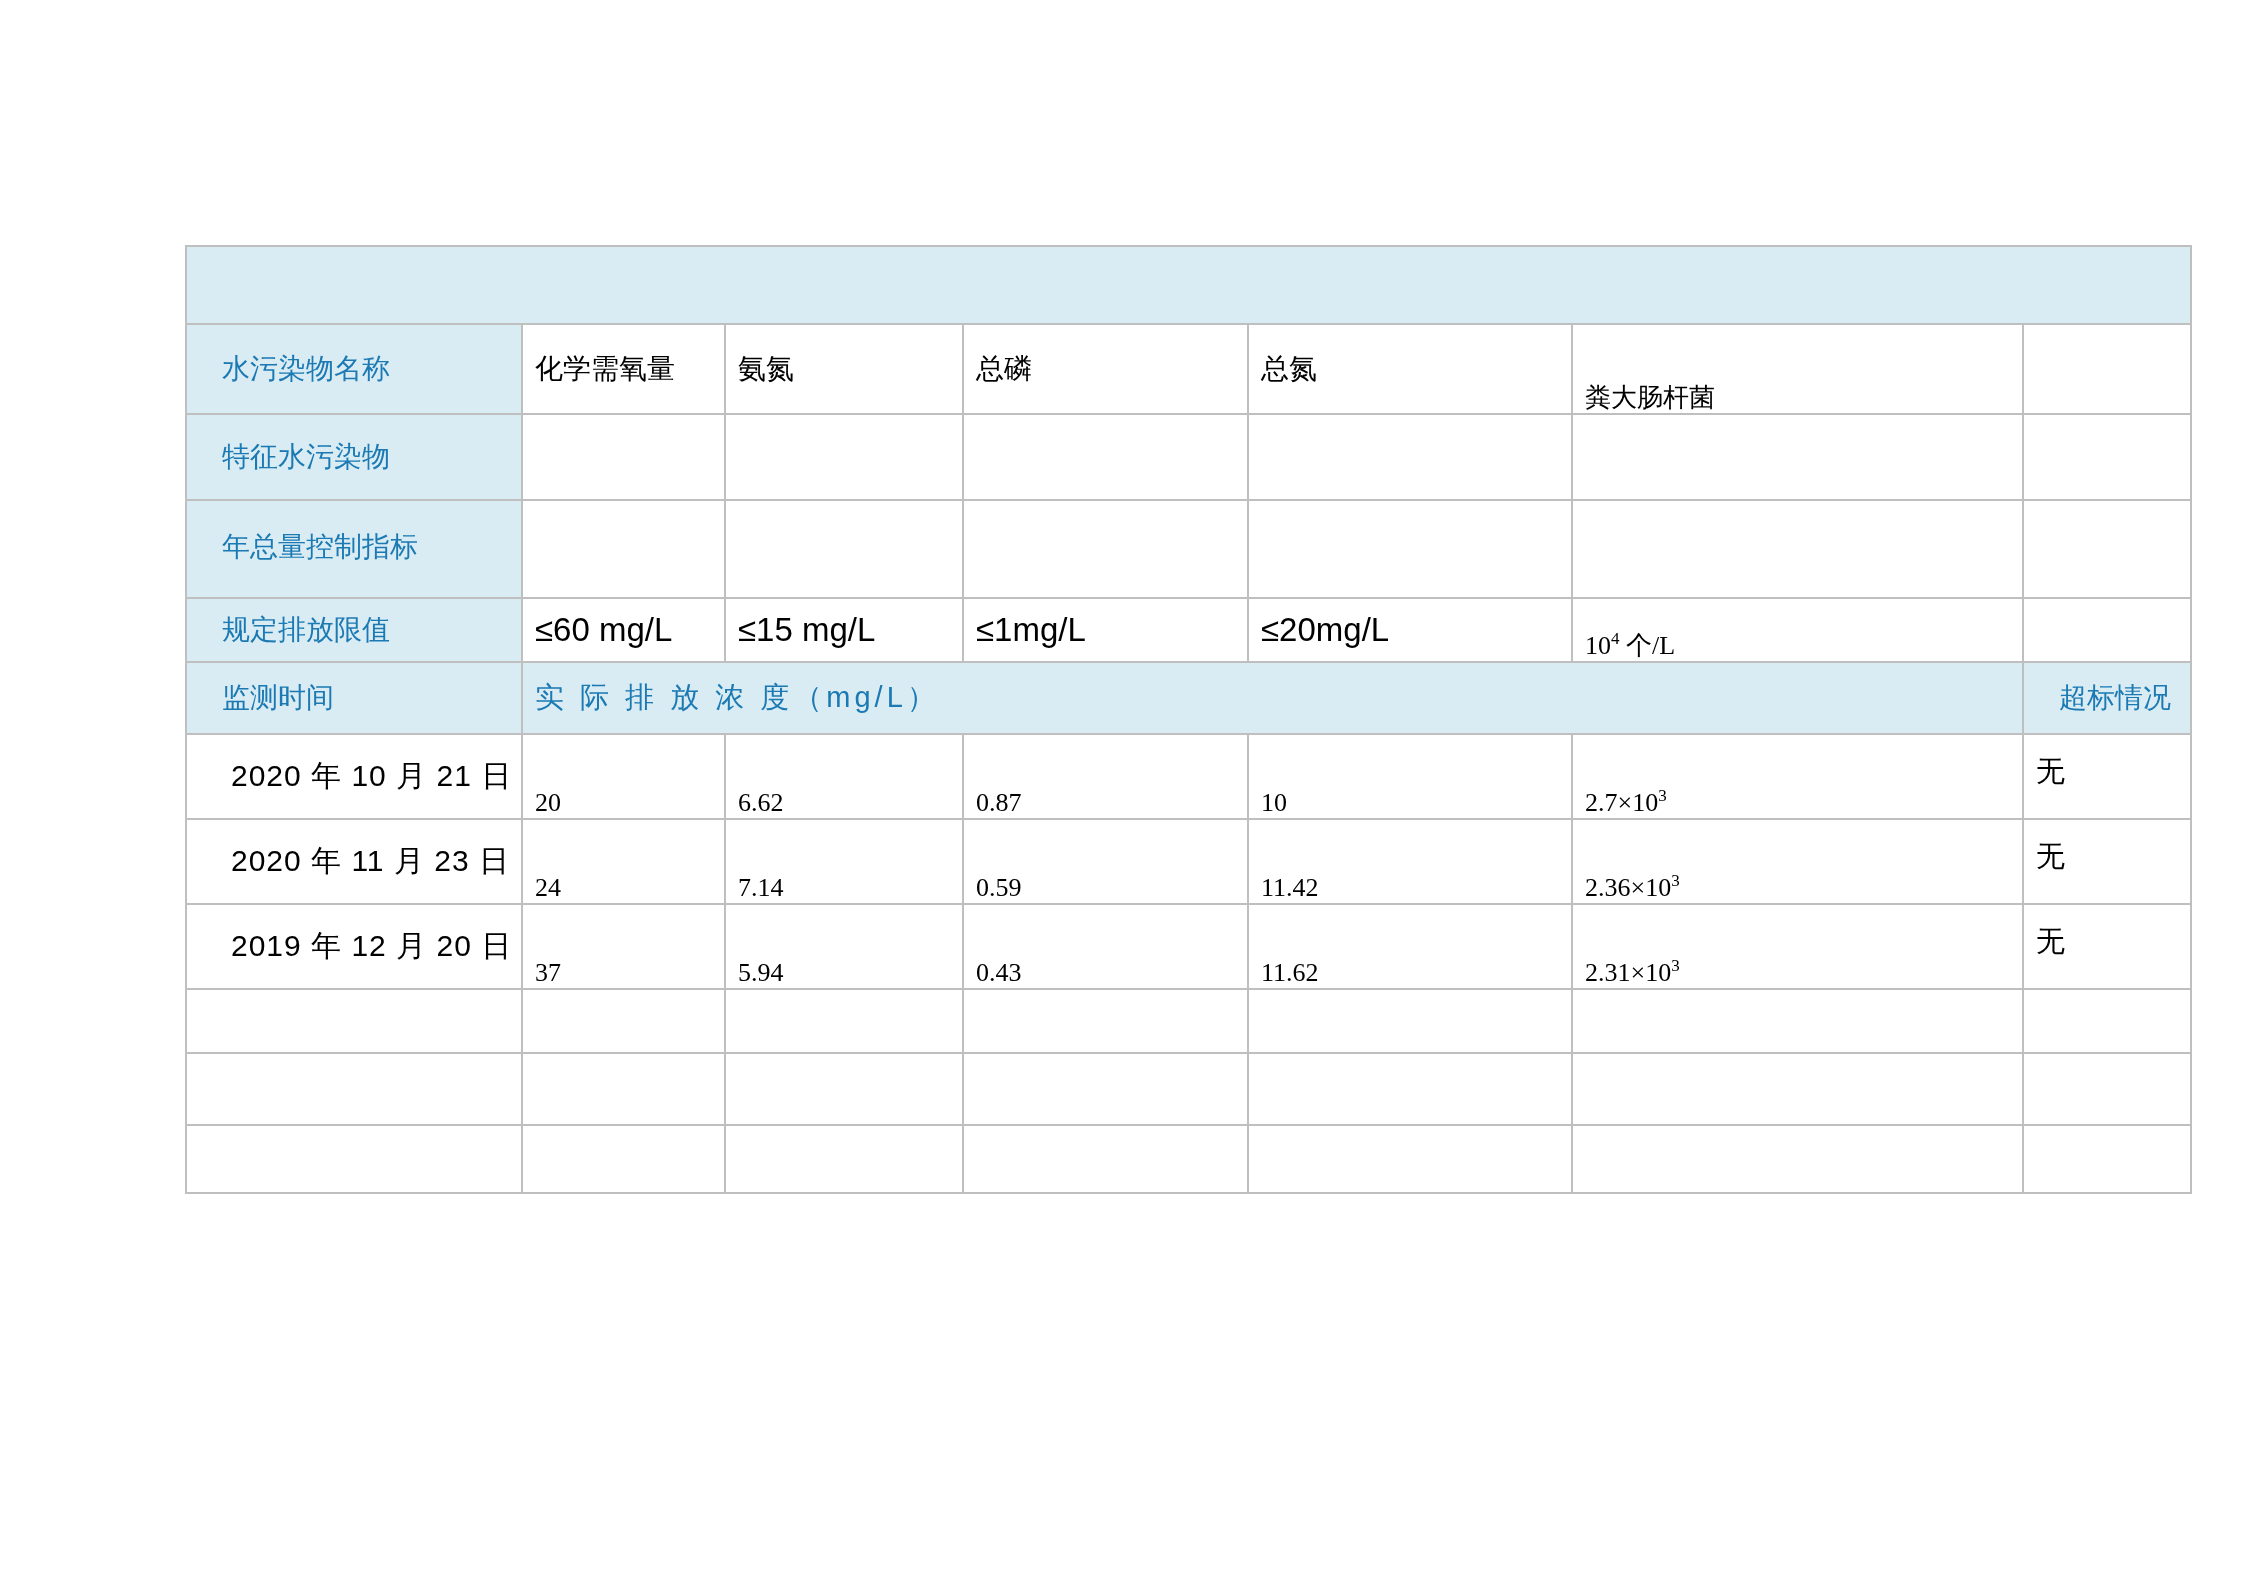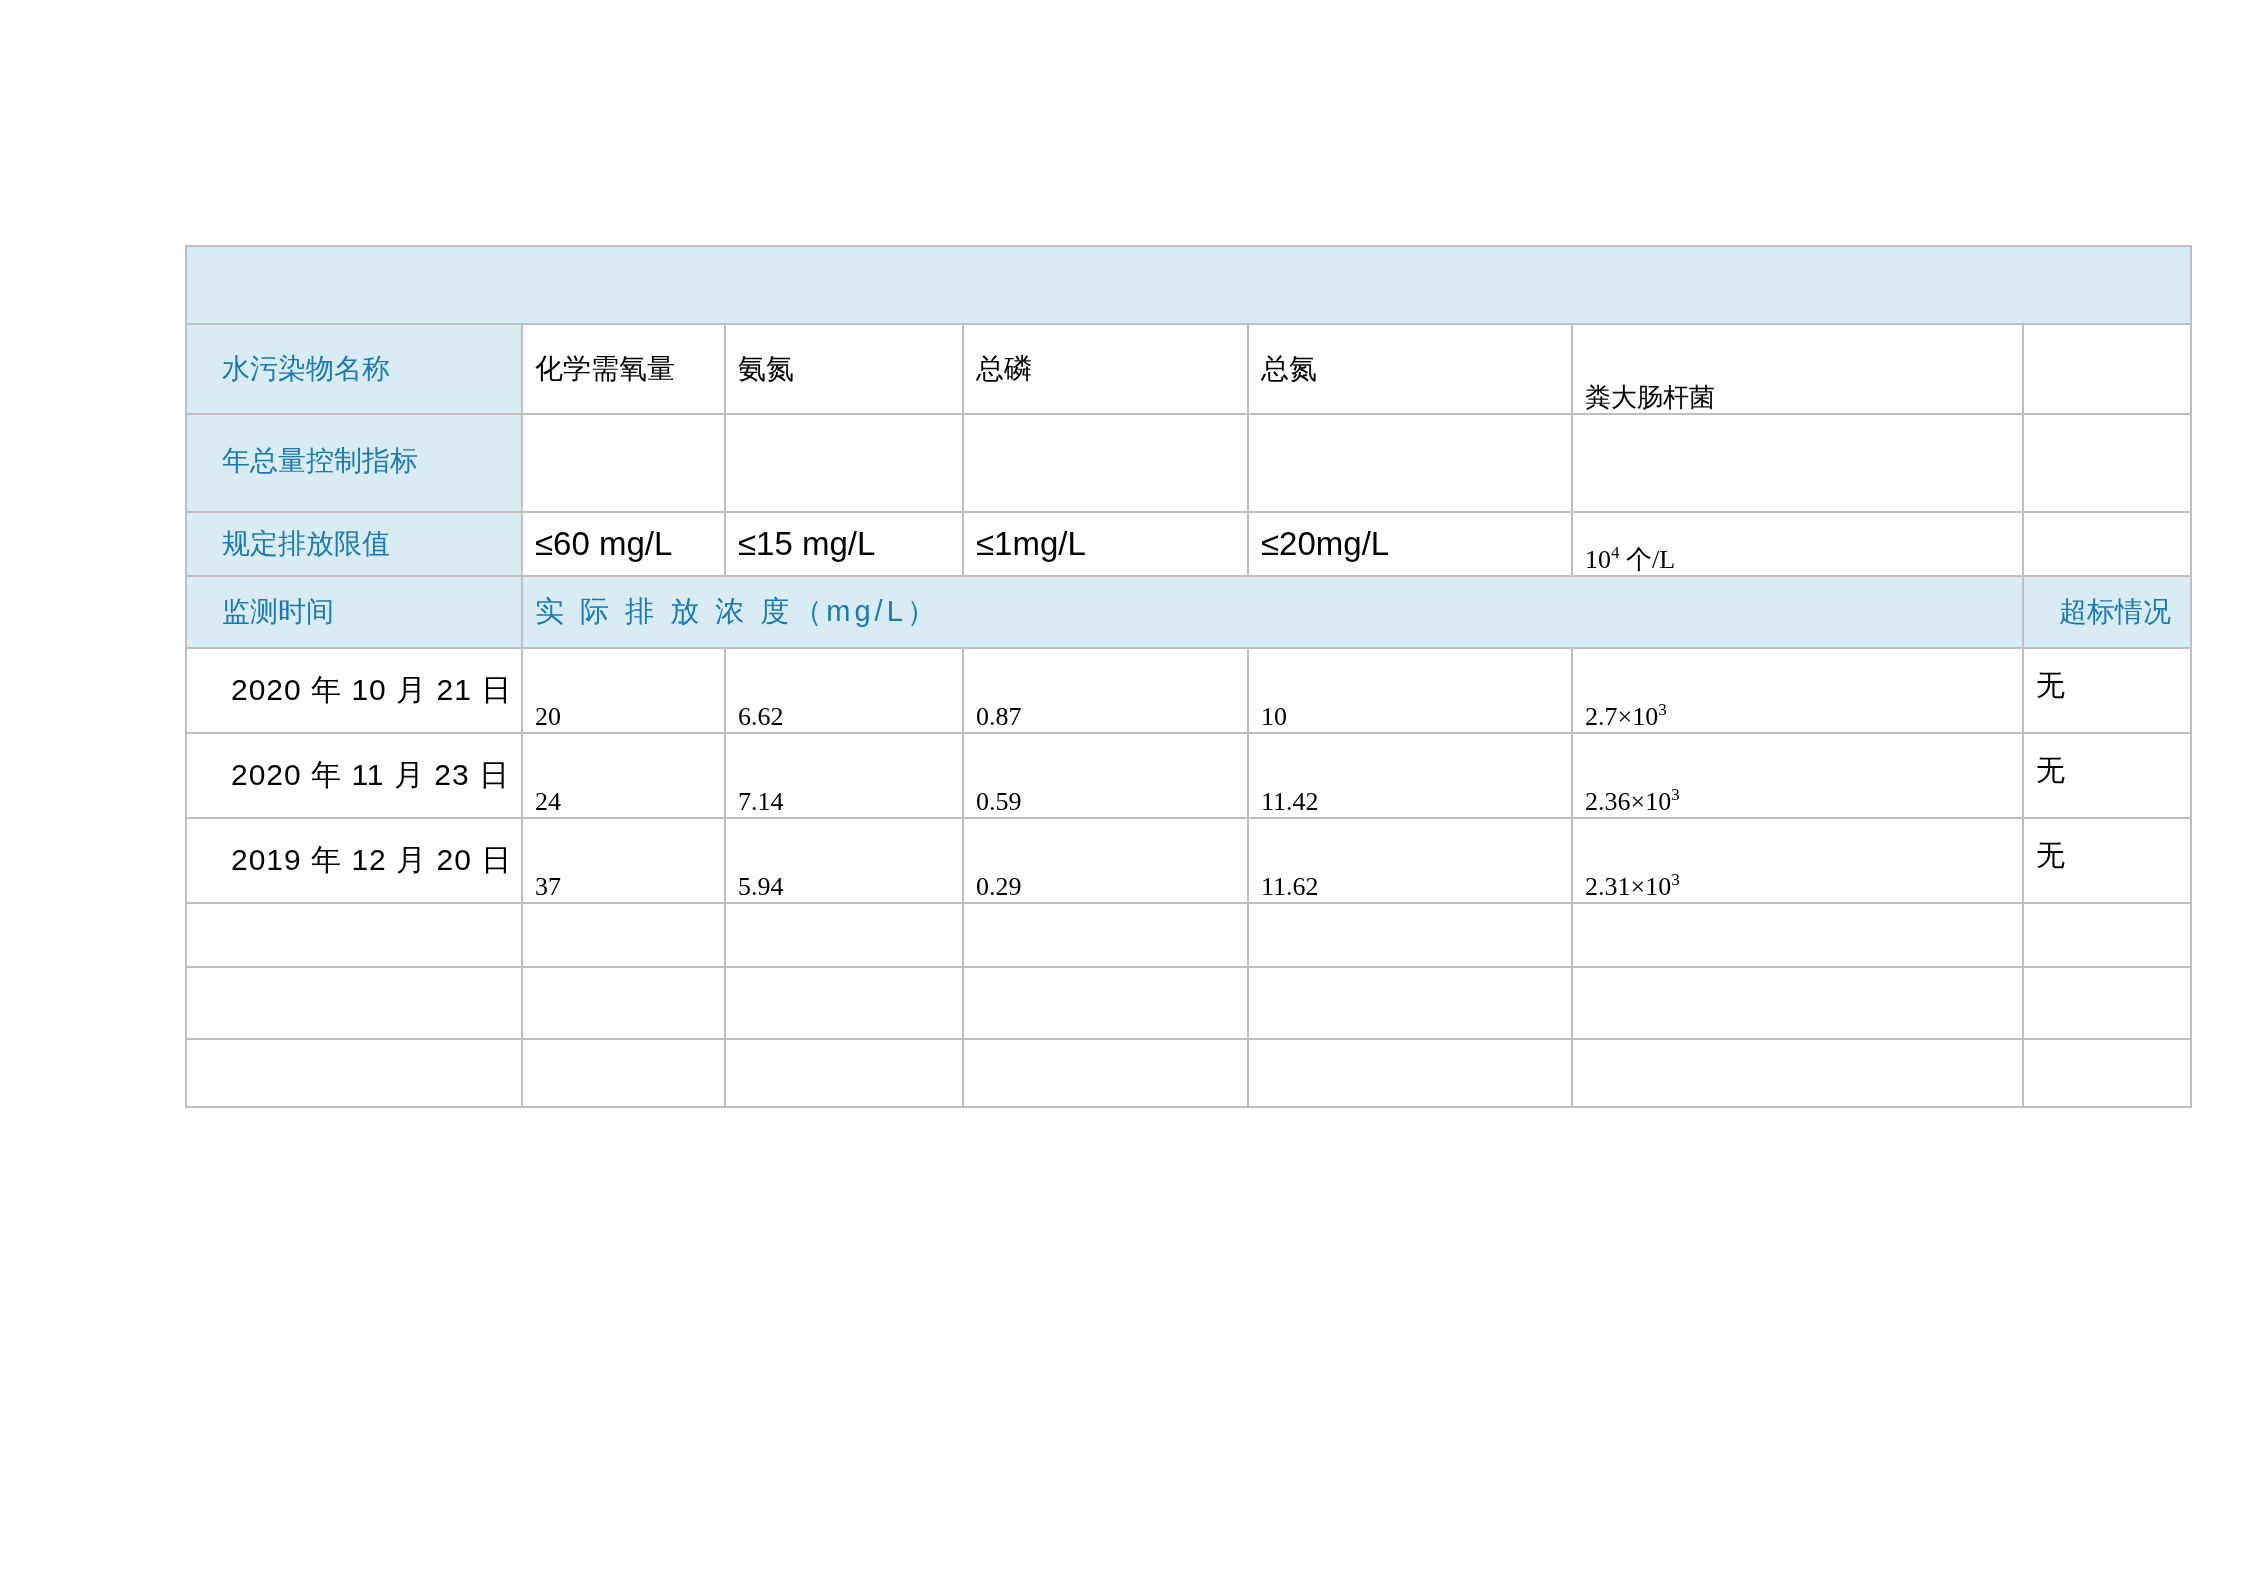--- a/index.html
+++ b/index.html
@@ -80,20 +80,29 @@
   <tr class="r-name">
     <td class="fill blue-label">水污染物名称</td>
     <td class="param-name">化学需氧量</td>
     <td class="param-name">氨氮</td>
     <td class="param-name">总磷</td>
     <td class="param-name">总氮</td>
     <td class="serif-low">粪大肠杆菌</td>
     <td></td>
   </tr>
 
+  <tr class="r-char">
+    <td class="fill blue-label">特征水污染物</td>
+    <td></td>
+    <td></td>
+    <td></td>
+    <td></td>
+    <td></td>
+    <td></td>
+  </tr>
 
   <tr class="r-annual">
     <td class="fill blue-label">年总量控制指标</td>
     <td></td>
     <td></td>
     <td></td>
     <td></td>
     <td></td>
     <td></td>
   </tr>
@@ -131,21 +140,21 @@
     <td class="serif-low">0.59</td>
     <td class="serif-low">11.42</td>
     <td class="serif-low"><span>2.36×10</span><sup>3</sup></td>
     <td class="exceed-cell">无</td>
   </tr>
 
   <tr class="r-data">
     <td class="date-cell">2019 年 12 月 20 日</td>
     <td class="serif-low">37</td>
     <td class="serif-low">5.94</td>
-    <td class="serif-low">0.29</td>
+    <td class="serif-low">0.43</td>
     <td class="serif-low">11.62</td>
     <td class="serif-low"><span>2.31×10</span><sup>3</sup></td>
     <td class="exceed-cell">无</td>
   </tr>
 
   <tr class="r-empty1">
     <td></td>
     <td></td>
     <td></td>
     <td></td>

